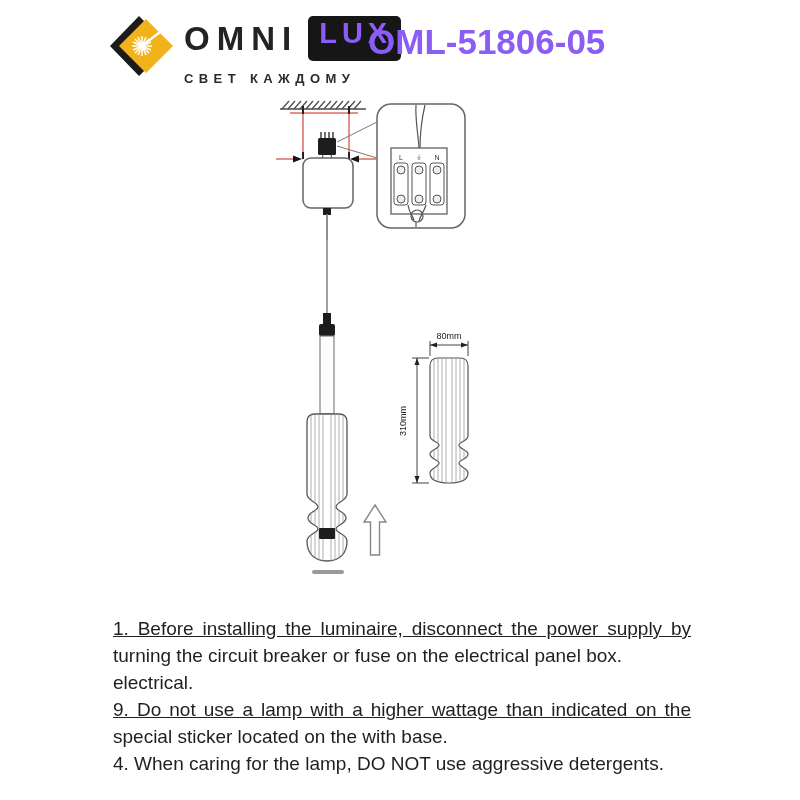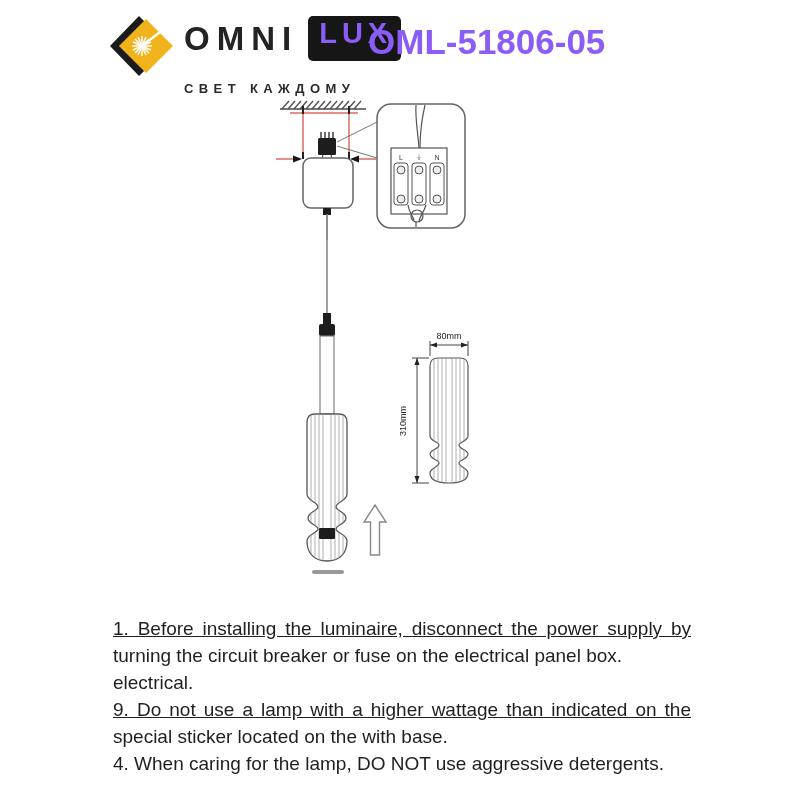--- a/index.html
+++ b/index.html
@@ -5,21 +5,21 @@
   html,body{margin:0;padding:0;background:#fff;}
   #page{position:relative;width:800px;height:800px;background:#ffffff;overflow:hidden;
         font-family:"Liberation Sans",sans-serif;}
   
   .logo{position:absolute;left:102px;top:6px;display:flex;align-items:flex-start;gap:8px;justify-content:flex-end;}
   .logo-text{display:flex;flex-direction:column;margin-top:10px;}
   .brand-row{display:flex;align-items:center;gap:10px;}
   .brand-primary{font-size:33px;font-weight:700;letter-spacing:7px;color:#232323;line-height:1;}
   .lux-badge{background:#161616;color:#8b5cf6;font-size:29px;font-weight:700;
              letter-spacing:5px;padding:3px 9px 13px 11px;border-radius:5px;line-height:1;}
-  .tagline{font-size:13px;font-weight:700;letter-spacing:5.4px;color:#2b2b2b;margin-top:20px;}
+  .tagline{font-size:13px;font-weight:700;letter-spacing:5.4px;color:#2b2b2b;margin-top:10px;}
   .model{position:absolute;left:368px;top:22px;font-size:35px;font-weight:700;color:#8b5cf6;}
   
   .dwg{position:absolute;}
   
   .instructions{position:absolute;left:113px;top:615px;width:578px;font-size:19px;
                 color:#1f1f1f;line-height:27px;}
   .iline{white-space:normal;}
   .iline.full{text-align:justify;text-align-last:justify;text-decoration:underline;}
 </style>
 </head>

